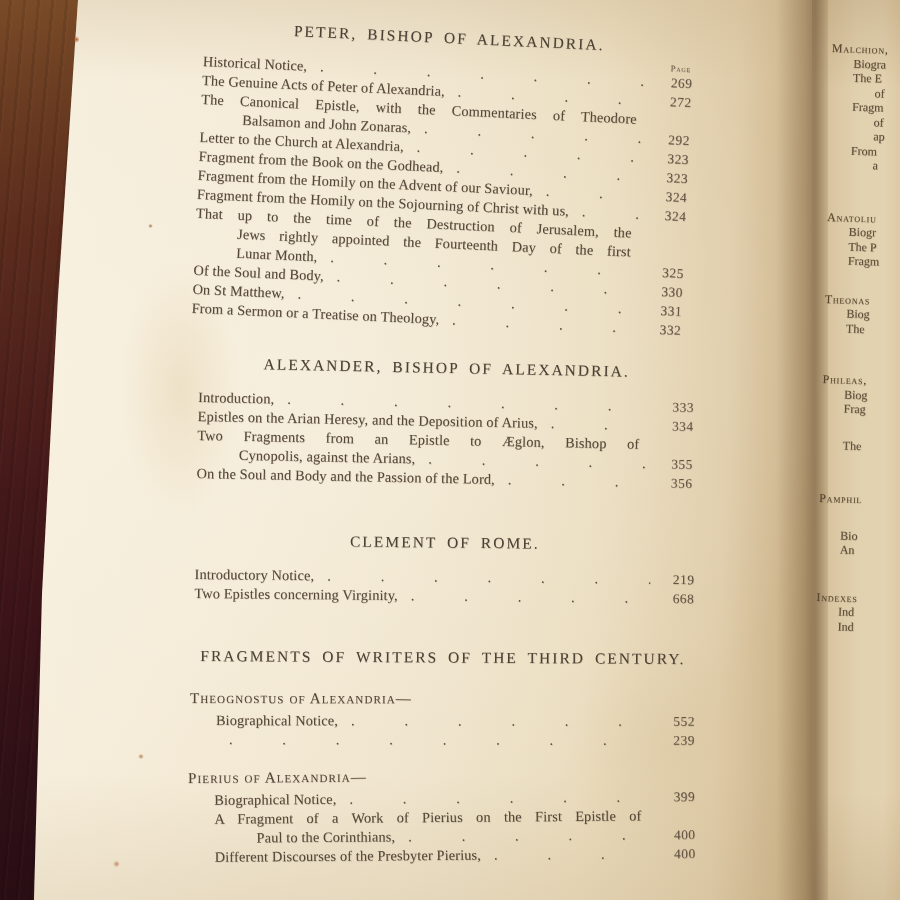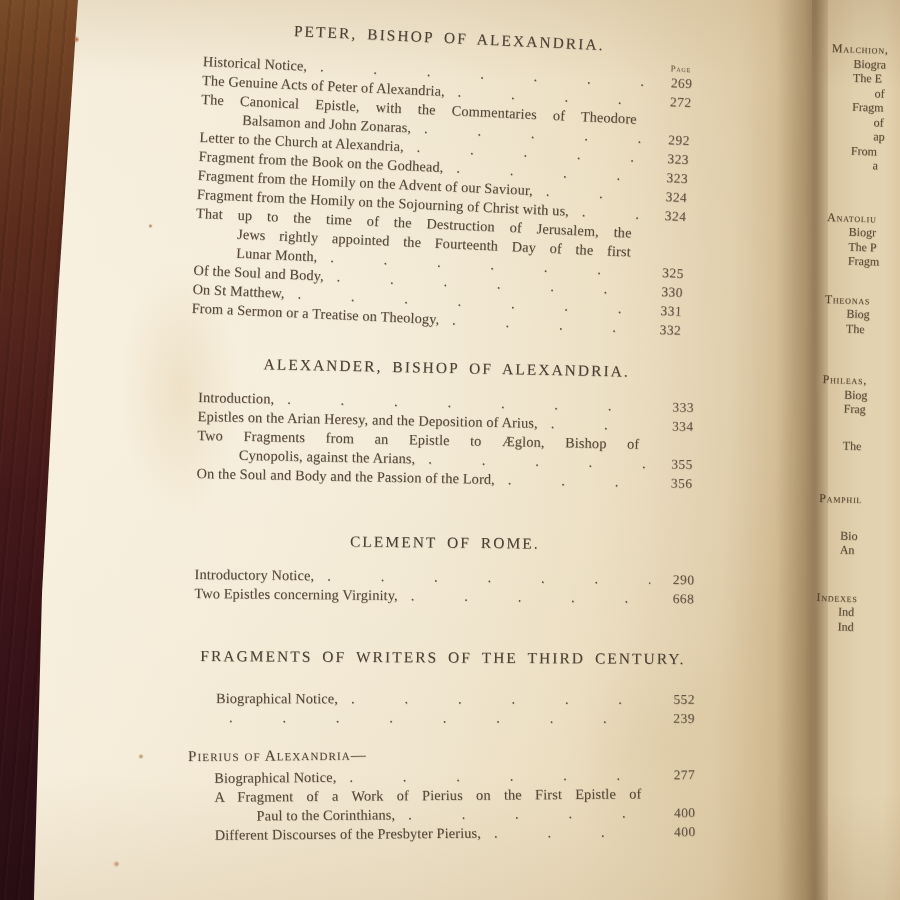--- a/index.html
+++ b/index.html
@@ -229,36 +229,37 @@
           </div>
         </div>
       </div>
       <div class="section s2 main">
         <div class="heading-main">CLEMENT OF ROME.</div>
         <div class="entries">
           <div class="entry">
             <div class="row">
               <span class="label">Introductory Notice,</span>
               <span class="dots">. . . . . . . . . . . . . . . . . . . .</span>
-              <span class="num">290</span>
+              <span class="num">219</span>
             </div>
           </div>
           <div class="entry">
             <div class="row">
               <span class="label">Two Epistles concerning Virginity,</span>
               <span class="dots">. . . . . . . . . . . . . . . . . . . .</span>
               <span class="num">668</span>
             </div>
           </div>
         </div>
       </div>
       <div class="section s3 main">
         <div class="heading-main">FRAGMENTS OF WRITERS OF THE THIRD CENTURY.</div>
       </div>
       <div class="section s4 author">
+        <div class="heading-author">Theognostus of Alexandria—</div>
         <div class="entries sub">
           <div class="entry">
             <div class="row">
               <span class="label">Biographical Notice,</span>
               <span class="dots">. . . . . . . . . . . . . . . . . . . .</span>
               <span class="num">552</span>
             </div>
           </div>
           <div class="entry">
             <div class="row">
@@ -268,21 +269,21 @@
           </div>
         </div>
       </div>
       <div class="section s5 author">
         <div class="heading-author">Pierius of Alexandria—</div>
         <div class="entries sub">
           <div class="entry">
             <div class="row">
               <span class="label">Biographical Notice,</span>
               <span class="dots">. . . . . . . . . . . . . . . . . . . .</span>
-              <span class="num">277</span>
+              <span class="num">399</span>
             </div>
           </div>
           <div class="entry">
             <div class="wline">A Fragment of a Work of Pierius on the First Epistle of</div>
             <div class="row cont">
               <span class="label">Paul to the Corinthians,</span>
               <span class="dots">. . . . . . . . . . . . . . . . . . . .</span>
               <span class="num">400</span>
             </div>
           </div>

